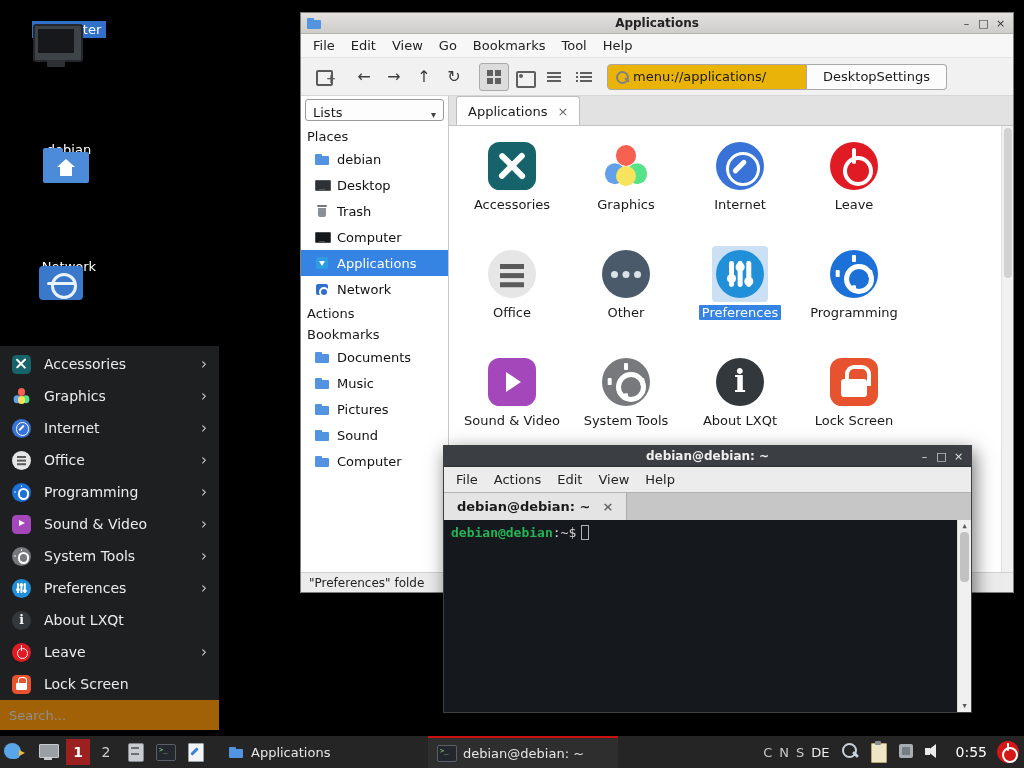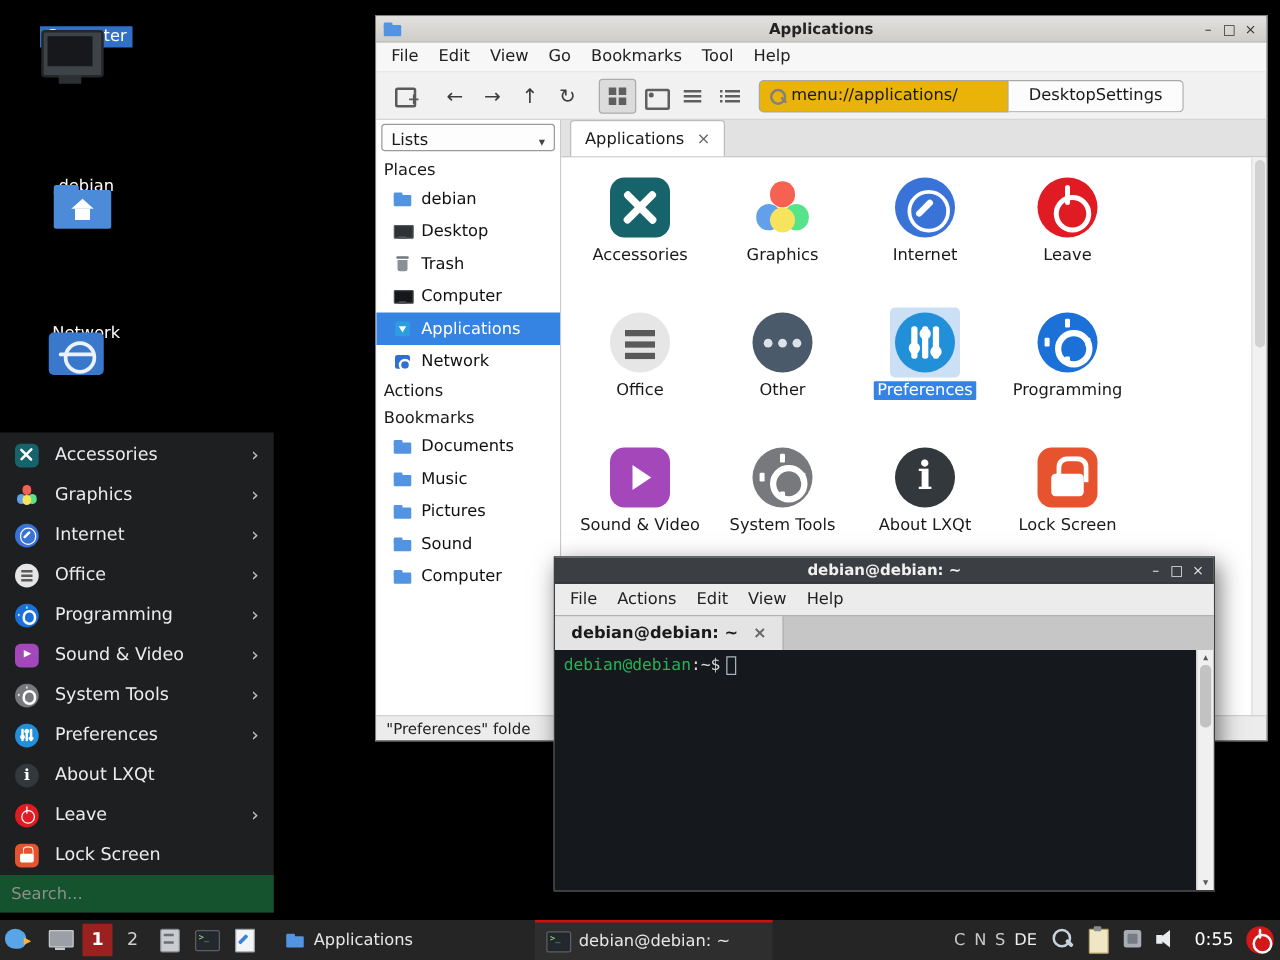--- a/index.html
+++ b/index.html
@@ -122,33 +122,33 @@
 
 
 .term-window{left:443px;top:445px;width:529px;height:268px;background:#ececec;border:1px solid #3f3f3f;z-index:20;display:flex;flex-direction:column}
 .term-window .titlebar{background:#3b3e42;border-bottom:1px solid #2c2e31}
 .term-window .t-title{color:#f0f0f0}
 .term-window .winbtn{color:#e6e6e6}
 .term-menubar{height:25px;background:#ececec;display:flex;align-items:center;padding-left:4px;flex:none}
 .term-tabbar{height:28px;background:#c6c6c6;display:flex;flex:none;border-top:1px solid #b2b2b2}
 .term-tab{background:#e4e4e4;display:flex;align-items:center;gap:12px;padding:0 13px;font-size:13px;font-weight:bold;border-right:1px solid #a8a8a8}
 .term-body{flex:1;position:relative;background:#15181c;font-family:"DejaVu Sans Mono","Liberation Mono",monospace;font-size:13px;padding:5px 20px 5px 7px;color:#d6d6d6}
-.p-user{color:#26b357;font-weight:normal}
+.p-user{color:#26b357;font-weight:bold}
 .p-rest{color:#d6d6d6}
 .cursor{display:inline-block;width:8px;height:15px;border:1px solid #aab4bd;margin-left:5px;vertical-align:text-bottom}
 .term-scroll{position:absolute;right:0;top:0;bottom:0;width:14px;background:#f0f0f0;border-left:1px solid #d8d8d8}
 .term-scroll .sar{position:absolute;left:0;width:100%;text-align:center;font-size:7px;color:#5a5a5a;line-height:10px}
 .sar.up{top:1px}.sar.down{bottom:1px}
 .term-thumb{position:absolute;left:2px;top:12px;width:9px;height:50px;background:#c2c2c2;border-radius:4px}
 
 
 .start-menu{position:absolute;left:0;top:346px;width:219px;height:384px;background:#1d1f21;z-index:30;box-shadow:3px 3px 14px rgba(0,0,0,.6);padding-top:2px}
 .sm-item{height:32px;display:flex;align-items:center;gap:13px;padding:0 12px;color:#ececec;font-size:14px}
 .sm-arrow{margin-left:auto;color:#c8c8c8;font-size:15px}
-.sm-search{position:absolute;left:0;bottom:0;width:100%;height:30px;background:#14532d;border:none;outline:none;color:#cfcfcf;padding:0 9px;font-size:13px;font-family:inherit}
+.sm-search{position:absolute;left:0;bottom:0;width:100%;height:30px;background:#a16207;border:none;outline:none;color:#cfcfcf;padding:0 9px;font-size:13px;font-family:inherit}
 .sm-search::placeholder{color:#8f8f8f}
 
 
 .taskbar{position:absolute;left:0;bottom:0;width:1024px;height:32px;background:#252525;display:flex;align-items:center;z-index:40}
 .ti{position:relative;display:inline-block;flex:none}
 .ti::before,.ti::after{content:"";position:absolute}
 .tb-bird{width:24px;height:24px;margin-left:2px}
 .tb-bird::before{left:2px;top:3px;width:17px;height:16px;background:#58a6e8;border-radius:55% 60% 45% 55%}
 .tb-bird::after{left:17px;top:10px;border-left:6px solid #f6b73c;border-top:3px solid transparent;border-bottom:3px solid transparent}
 .tb-pager{width:20px;height:20px;margin-left:12px}

